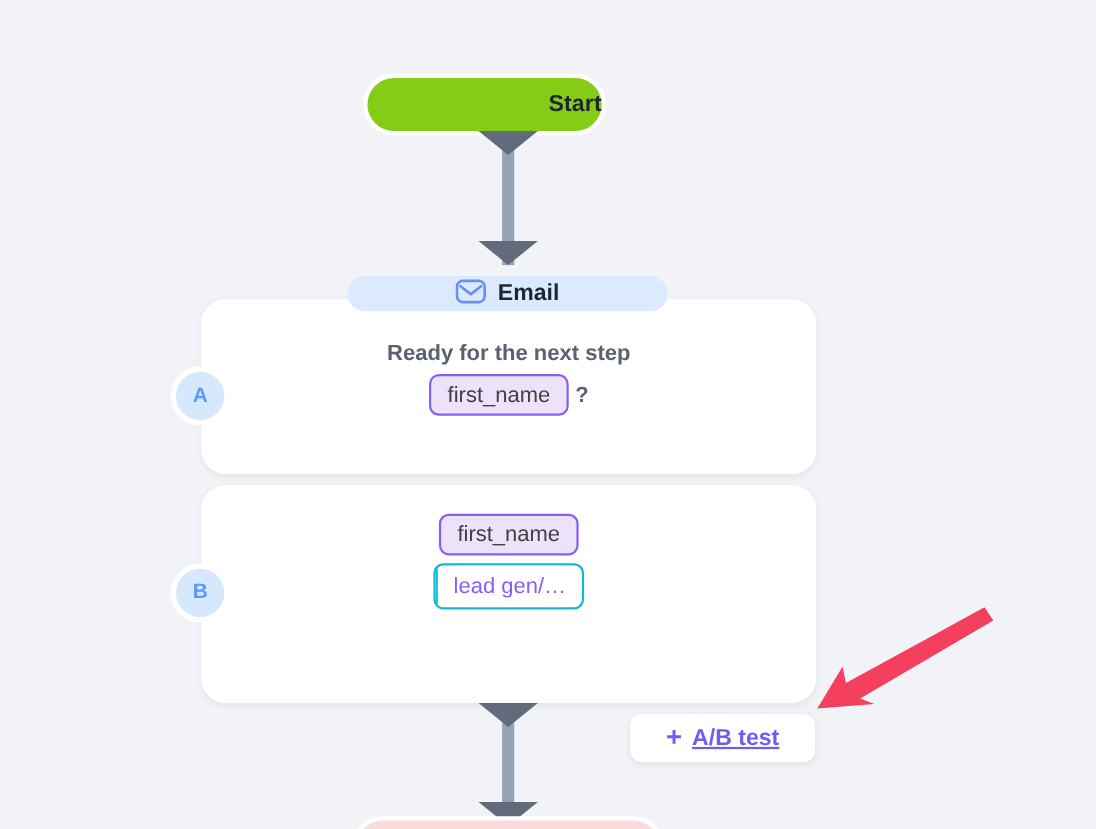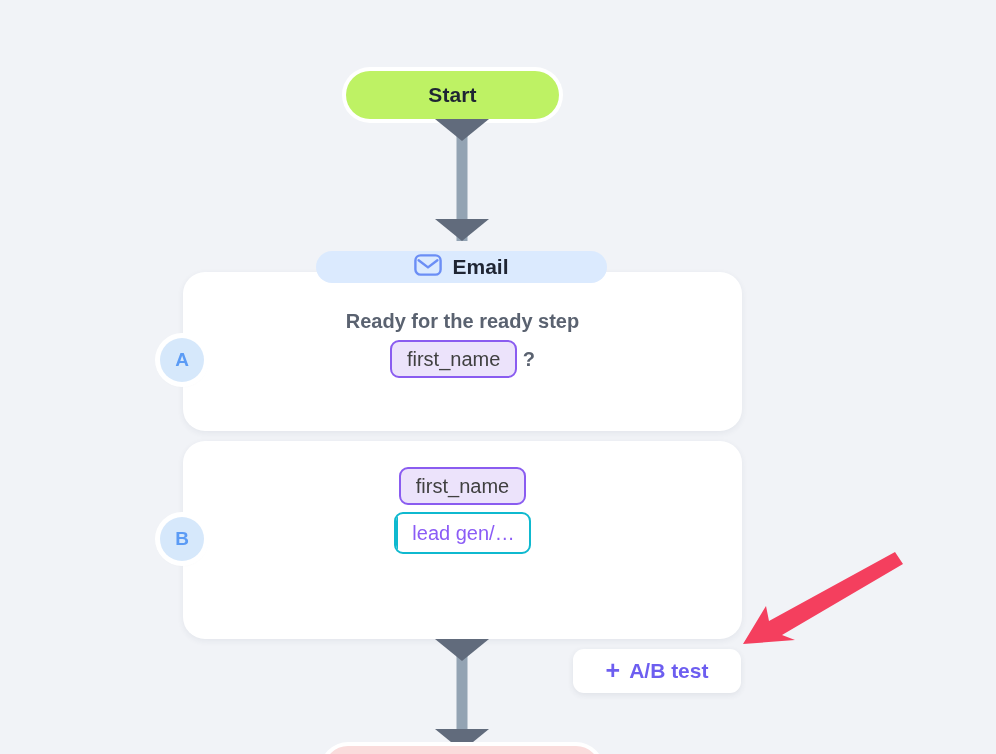--- a/index.html
+++ b/index.html
@@ -19,30 +19,30 @@
 
   .canvas {
     position: relative;
     width: 996px;
     height: 754px;
   }
 
   
   .start-node {
     position: absolute;
-    left: 346px;
+    left: 334px;
     top: 71px;
     width: 213px;
     height: 48px;
-    background: #bef264;
+    background: #84cc16;
     border-radius: 24px;
     box-shadow: 0 0 0 4px #ffffff;
     display: flex;
     align-items: center;
-    justify-content: center;
+    justify-content: flex-end;
   }
   .start-label {
     font-size: 21px;
     font-weight: bold;
     color: #1f2533;
     letter-spacing: .1px;
   }
 
   
   .connector {
@@ -227,20 +227,21 @@
     font-size: 25px;
     font-weight: bold;
     color: #6d5ef0;
     line-height: 1;
     margin-top: -2px;
   }
   .ab-button .ab-label {
     font-size: 21px;
     font-weight: bold;
     color: #6d5ef0;
+    text-decoration: underline;
   }
 
   
   .end-node {
     position: absolute;
     left: 324px;
     top: 746px;
     width: 276px;
     height: 48px;
     background: #fadcdc;
@@ -270,21 +271,21 @@
 
   <div class="connector" id="connector-1">
     <div class="shaft"></div>
     <div class="head head-top"></div>
     <div class="head head-bottom"></div>
   </div>
 
   <div class="card" id="card-a">
     <div class="card-body">
       <div class="msg-line">
-        <span class="msg-text">Ready for the ready step</span>
+        <span class="msg-text">Ready for the next step</span>
       </div>
       <div class="msg-line">
         <span class="token-var">first_name</span>
         <span class="msg-text"> ?</span>
       </div>
     </div>
   </div>
 
   <div class="card" id="card-b">
     <div class="card-body">

